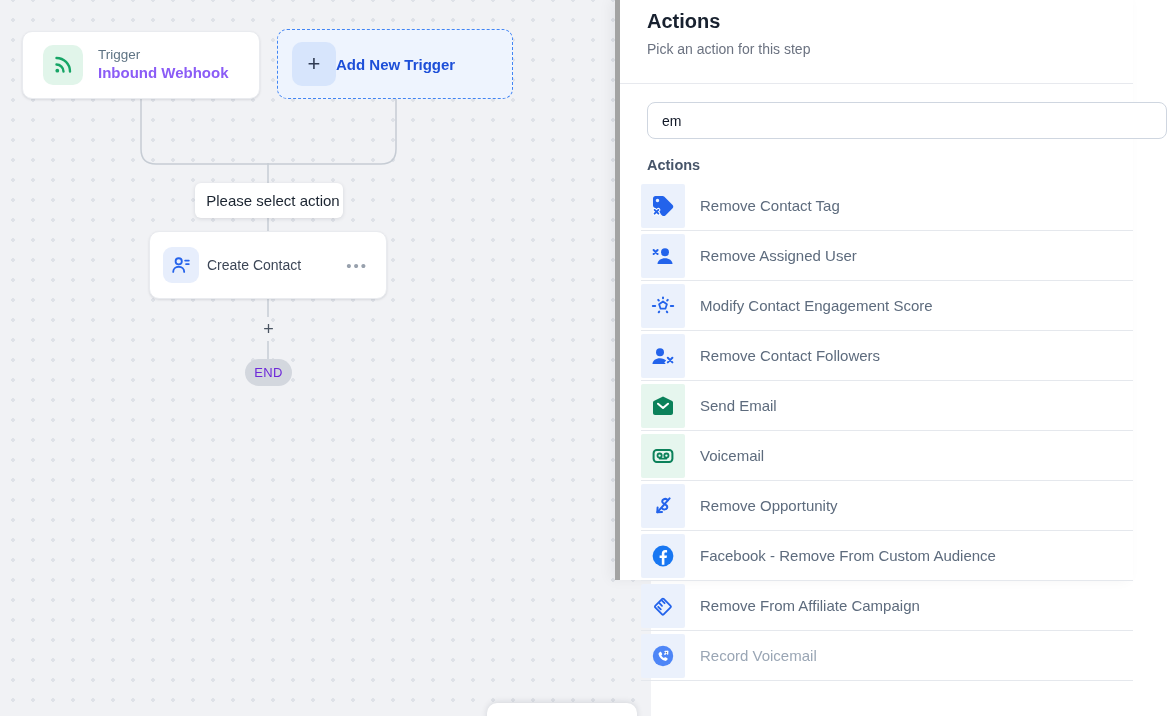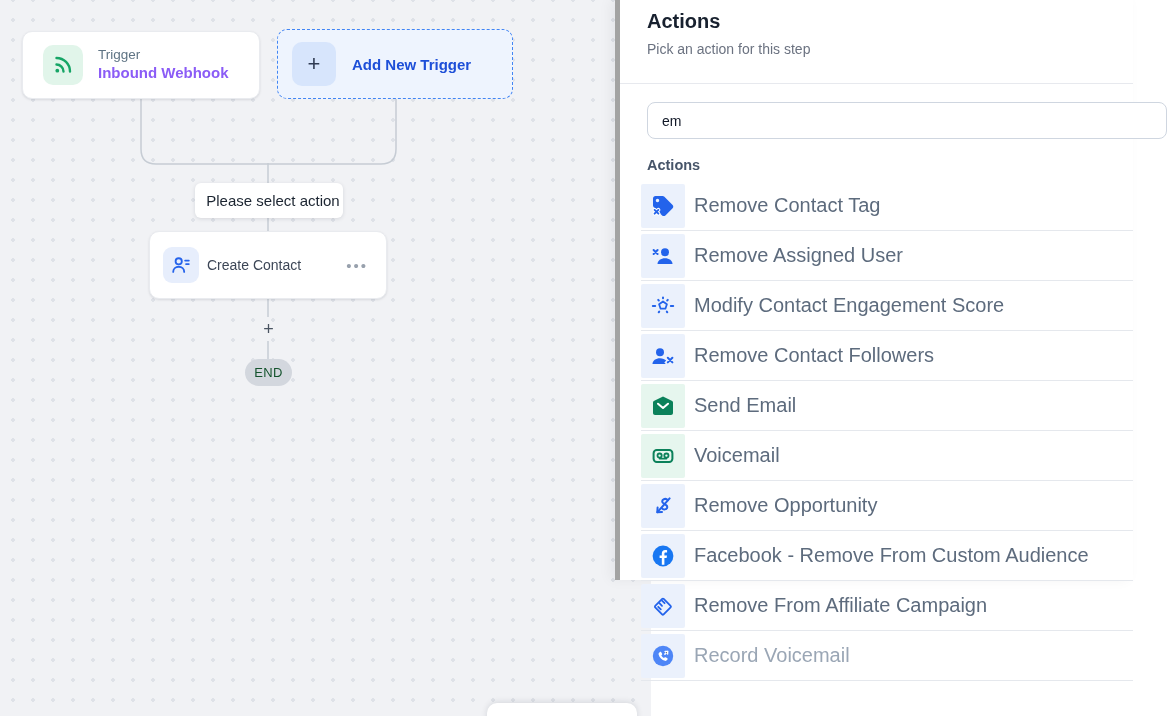--- a/index.html
+++ b/index.html
@@ -22,58 +22,58 @@
     display:flex; align-items:center; justify-content:center; color:#16a566; flex:0 0 auto; }
   .trigger-node .ntext { margin-left:15px; line-height:1.25; }
   .trigger-kind { font-size:13.5px; color:#5f7484; }
   .trigger-name { font-size:15px; color:#8b5cf6;font-weight:bold; }
 
   .add-trigger { position:absolute; left:277px; top:29px; width:236px; height:70px;
     border:1.5px dashed #4285f4; border-radius:10px; background:#eef4fe;
     display:flex; align-items:center; padding-left:14px; cursor:pointer; }
   .add-trigger .plus-sq { width:44px; height:44px; border-radius:10px; background:#d7e5fc;
     display:flex; align-items:center; justify-content:center; font-size:22px; color:#2f3b52; font-weight:400; }
-  .add-trigger .atext { margin-left:16px; font-size:15px; font-weight:bold; color:#1d4fd8; }
+  .add-trigger .atext { font-size:15px; font-weight:bold; color:#1d4fd8; }
 
   .hint-label { position:absolute; left:195px; top:183px; width:148px; height:35px;
     background:#fff; border-radius:6px; box-shadow:0 1px 4px rgba(16,24,40,.12);
     display:flex; align-items:center; justify-content:center; font-size:15px; color:#1b2430;padding-left:8px; }
 
   .action-node { left:149px; top:231px; width:238px; height:68px; padding:0 14px 0 13px; }
   .action-node .nicon { width:36px; height:36px; border-radius:9px; background:#e7eefc;
     display:flex; align-items:center; justify-content:center; color:#2563eb; flex:0 0 auto; }
   .action-node .nlabel { margin-left:8px; font-size:14px; color:#3c4656; flex:1; }
   .action-node .ndots { color:#98a1ad; font-size:15px; letter-spacing:2px; cursor:pointer; padding:2px 4px; }
 
   .plus-connector { position:absolute; left:256px; top:318px; width:25px; height:22px;
     display:flex; align-items:center; justify-content:center;
     font-size:18px; color:#4a5462; cursor:pointer; }
   .end-badge { position:absolute; left:245px; top:359px; width:47px; height:27px;
     border-radius:14px; background:#d3d7de; display:flex; align-items:center; justify-content:center;
-    font-size:13px; color:#14532d; letter-spacing:.4px; }
+    font-size:13px; color:#6d28d9; letter-spacing:.4px; }
   .bottom-partial { position:absolute; left:487px; top:703px; width:150px; height:22px;
     background:#fff; border-radius:10px 10px 0 0; box-shadow:0 -1px 6px rgba(16,24,40,.12); }
 
   
   .panel { position:absolute; left:615px; top:0; width:518px; height:580px; background:#fff;
     border-left:5px solid #a3a3a3; box-shadow:-5px 0 12px rgba(16,24,40,.05); }
   .panel-header { padding:10px 27px 0 27px; height:84px; border-bottom:1px solid #e7e9ee; }
   .panel-title { font-size:20px; font-weight:600; color:#18212f; }
   .panel-subtitle { margin-top:8px; font-size:14px; color:#6b7280; }
   .search-wrap { padding:18px 0 0 27px; }
   .search-input { width:520px; height:37px; border:1px solid #cfd6e0; border-radius:8px;
     padding:0 14px; font-size:14px; color:#111827; outline:none; background:#fff;
     font-family:"Liberation Sans","DejaVu Sans",sans-serif; }
   .section-label { margin:18px 0 8px 27px; font-size:14.5px; font-weight:bold; color:#475569; }
 
   .action-list { margin-left:21px; }
   .action-item { height:50px; display:flex; align-items:center; border-bottom:1px solid #e5e8ed; cursor:pointer; }
   .action-item .cell-icon { width:44px; height:44px; border-radius:2px;
     display:flex; align-items:center; justify-content:center; flex:0 0 auto; }
-  .action-item .label { margin-left:9px; font-size:20px; color:#5d6b7d; white-space:nowrap; }
+  .action-item .label { margin-left:15px; font-size:15px; color:#5d6b7d; white-space:nowrap; }
   .action-item:last-child .label { color:#9aa6b5; }
   .tint-blue   { background:#ebf1fc; color:#2363eb; }
   .tint-green  { background:#e6f6ee; color:#0b815a; }
   .tint-purple { background:#f2edfd; color:#6d28d9; }
 
   svg.icon { display:block; }
 </style>
 </head>
 <body>
 

